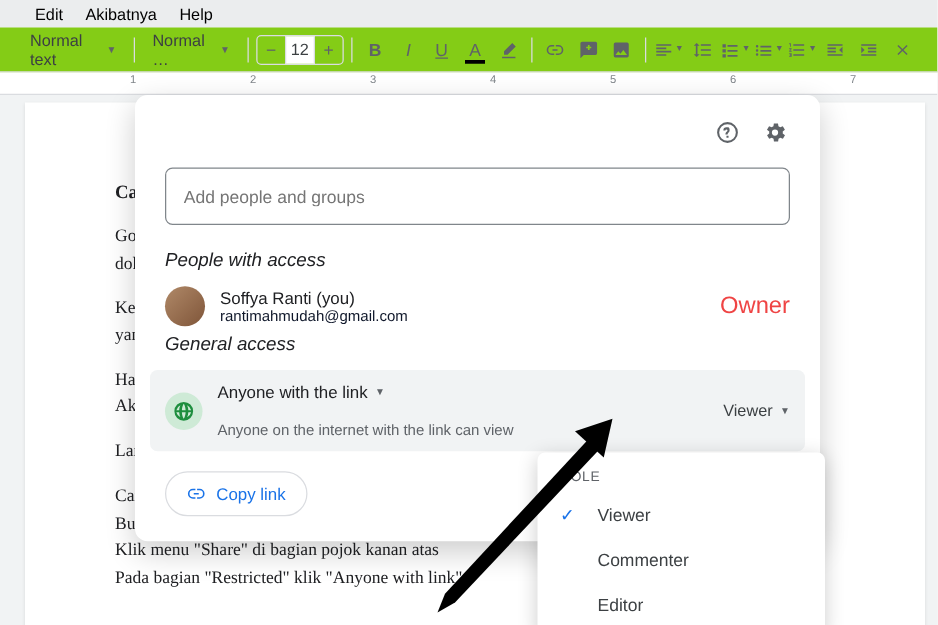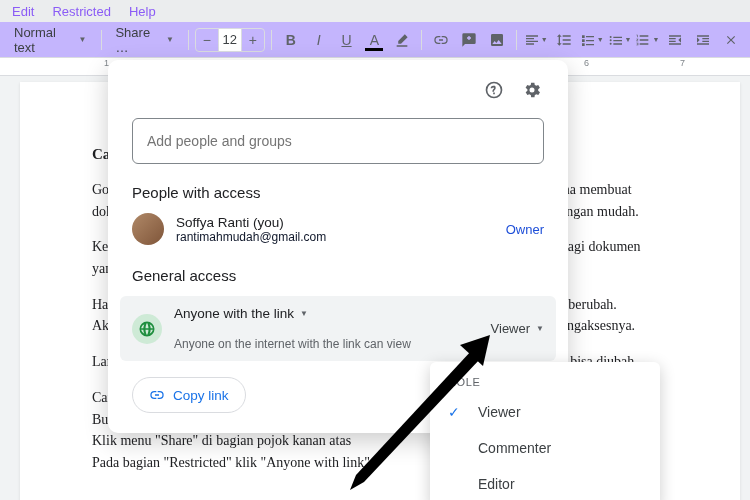--- a/index.html
+++ b/index.html
@@ -1,51 +1,51 @@
 <!DOCTYPE html>
 <html><head>
 <meta charset="utf-8">
 <style>
   * { box-sizing: border-box; margin: 0; padding: 0; font-family: Arial, "Helvetica Neue", sans-serif; }
   html, body { width: 750px; height: 500px; overflow: hidden; background:#f1f3f4; }
   
-  .topbar { height:22px; background:rgba(234,236,237,0.9); display:flex; align-items:center; padding:0 12px; font-size:13px; color:#8b5cf6; gap:18px; }
-  
-  .toolbar { height:36px; background:#c4b5fd; border-bottom:1px solid #dadce0; display:flex; align-items:center; padding:0 6px; gap:2px; }
+  .topbar { height:22px; background:rgba(234,236,237,0.9); display:flex; align-items:center; padding:0 28px; font-size:13px; color:#000000; gap:18px; }
+  
+  .toolbar { height:36px; background:#84cc16; border-bottom:1px solid #dadce0; display:flex; align-items:center; padding:0 16px; gap:2px; }
   .tool-btn { width:28px; height:28px; display:flex; align-items:center; justify-content:center; border-radius:4px; font-size:14px; color:#5f6368; }
   .tool-sep { width:1px; height:20px; background:#dadce0; margin:0 4px;}
   .tool-drop { display:flex; align-items:center; height:28px; padding:0 8px; font-size:13px; color:#3c4043; border-radius:4px; gap:4px;}
   .tool-drop .caret{font-size:8px;color:#5f6368;}
   .font-size-box { display:flex; align-items:center; border:1px solid #dadce0; border-radius:4px; height:24px;}
   .font-size-box .pm{width:22px;text-align:center;color:#5f6368;font-size:14px;cursor:pointer;}
   .font-size-box input{width:24px;border:none;text-align:center;font-size:13px;color:#3c4043;outline:none;border-left:1px solid #dadce0;border-right:1px solid #dadce0;height:22px;}
   .underline-A{position:relative;}
   .underline-A .bar{position:absolute;bottom:3px;left:4px;right:4px;height:3px;background:#000;}
   
   .ruler{height:18px;background:#fff;border-bottom:1px solid #dadce0;position:relative;font-size:9px;color:#80868b;}
   .ruler .tick{position:absolute;top:0;}
   
   .canvas{position:absolute;top:76px;left:0;right:0;bottom:0;background:#f1f3f4;}
   .page{position:absolute;left:20px;top:6px;width:720px;min-height:900px;background:#fff;box-shadow:0 1px 3px rgba(0,0,0,0.1);padding:64px 72px;}
   .page h3{font-family:"Times New Roman",serif;font-size:15px;font-weight:bold;color:#202124;margin-bottom:16px;}
   .page p{font-family:"Times New Roman",serif;font-size:14px;color:#202124;line-height:1.55;margin-bottom:14px;}
   
   .scrim{position:absolute;inset:0;background:rgba(255,255,255,0);}
   
-  .dialog{position:absolute;left:108px;top:60px;width:460px;background:#fff;border-radius:10px;box-shadow:0 8px 24px rgba(0,0,0,0.2);padding:18px 24px 20px;}
+  .dialog{position:absolute;left:108px;top:76px;width:548px;background:#fff;border-radius:10px;box-shadow:0 8px 24px rgba(0,0,0,0.2);padding:18px 24px 20px;}
   .dialog-head{display:flex;justify-content:flex-end;gap:14px;margin-bottom:16px;}
   .dialog-head .ico{width:24px;height:24px;display:flex;align-items:center;justify-content:center;color:#5f6368;}
   .add-input{width:100%;height:46px;border:1px solid #80868b;border-radius:6px;padding:0 14px;font-size:14px;color:#5f6368;outline:none;margin-bottom:20px;}
-  .section-title{font-size:15px;font-weight:500;color:#202124;margin-bottom:12px;}
-  .person-row{display:flex;align-items:center;gap:12px;margin-bottom:22px;}
+  .section-title{font-size:15px;font-weight:500;color:#202124;margin-bottom:12px;font-style:italic;}
+  .person-row{display:flex;align-items:center;gap:12px;margin-bottom:6px;}
   .avatar{width:32px;height:32px;border-radius:50%;background:linear-gradient(135deg,#b08968 0%,#7f5539 100%);}
   .person-info{flex:1;display:flex;flex-direction:column;}
   .person-name{font-size:13.5px;color:#202124;}
   .person-email{font-size:12px;color:#0f172a;}
-  .person-role{font-size:13px;color:#1d4ed8;}
+  .person-role{font-size:19px;color:#ef4444;}
   .access-row{display:flex;align-items:center;gap:12px;background:#f1f3f4;padding:10px 12px;border-radius:6px;margin:0 -12px;}
   .globe{width:30px;height:30px;border-radius:50%;background:#ceead6;display:flex;align-items:center;justify-content:center;color:#1e8e3e;font-size:15px;}
   .access-info{flex:1;}
   .access-label{font-size:13.5px;color:#202124;display:flex;align-items:center;gap:6px;}
   .access-label .caret{font-size:8px;color:#5f6368;}
   .access-sub{font-size:12px;color:#5f6368;margin-top:16px;}
   .role-drop{font-size:13px;color:#3c4043;display:flex;align-items:center;gap:6px;}
   .role-drop .caret{font-size:8px;color:#5f6368;}
   .copy-link-btn{margin-top:16px;border:1px solid #dadce0;background:#fff;border-radius:18px;height:36px;padding:12px 16px;display:inline-flex;align-items:center;gap:8px;color:#1a73e8;font-size:13.5px;font-weight:500;}
   
@@ -55,32 +55,32 @@
   .role-item .chk{width:18px;color:#1a73e8;font-size:14px;}
   
   .arrow{position:absolute;left:320px;top:330px;pointer-events:none;}
   svg{display:block;}
 </style>
 </head>
 <body>
 
 <div class="topbar">
   <span>Edit</span>
-  <span>Restricted</span>
+  <span>Akibatnya</span>
   <span>Help</span>
 </div>
 
 <div class="toolbar">
   <div class="tool-drop">
       <span>Normal text</span>
       <span class="caret">▼</span>
     </div>
   <div class="tool-sep"></div>
   <div class="tool-drop">
-      <span>Share …</span>
+      <span>Normal …</span>
       <span class="caret">▼</span>
     </div>
   <div class="tool-sep"></div>
   <div class="font-size-box">
     <span class="pm">−</span>
     <input value="12" style="">
     <span class="pm">+</span>
   </div>
   <div class="tool-sep"></div>
   <div class="tool-btn">

